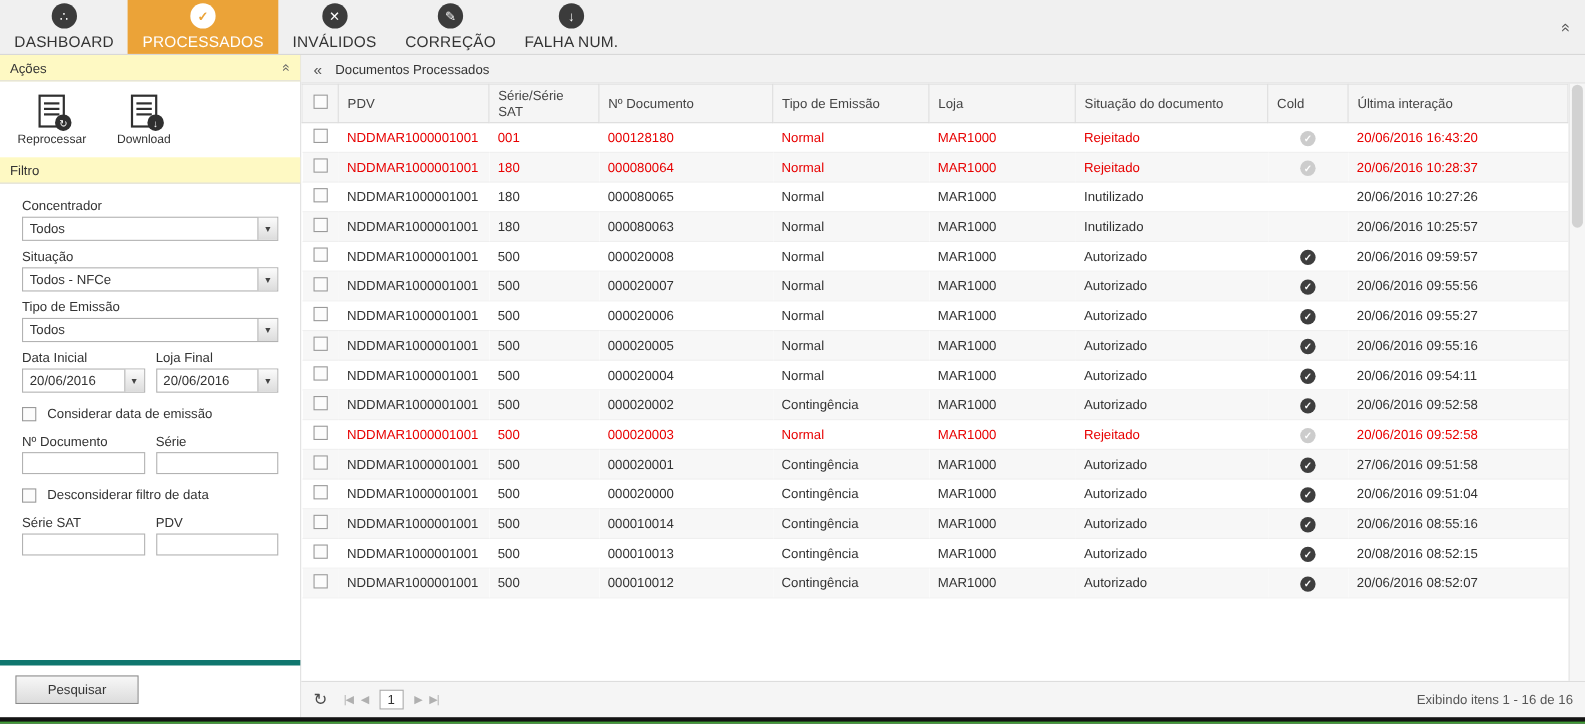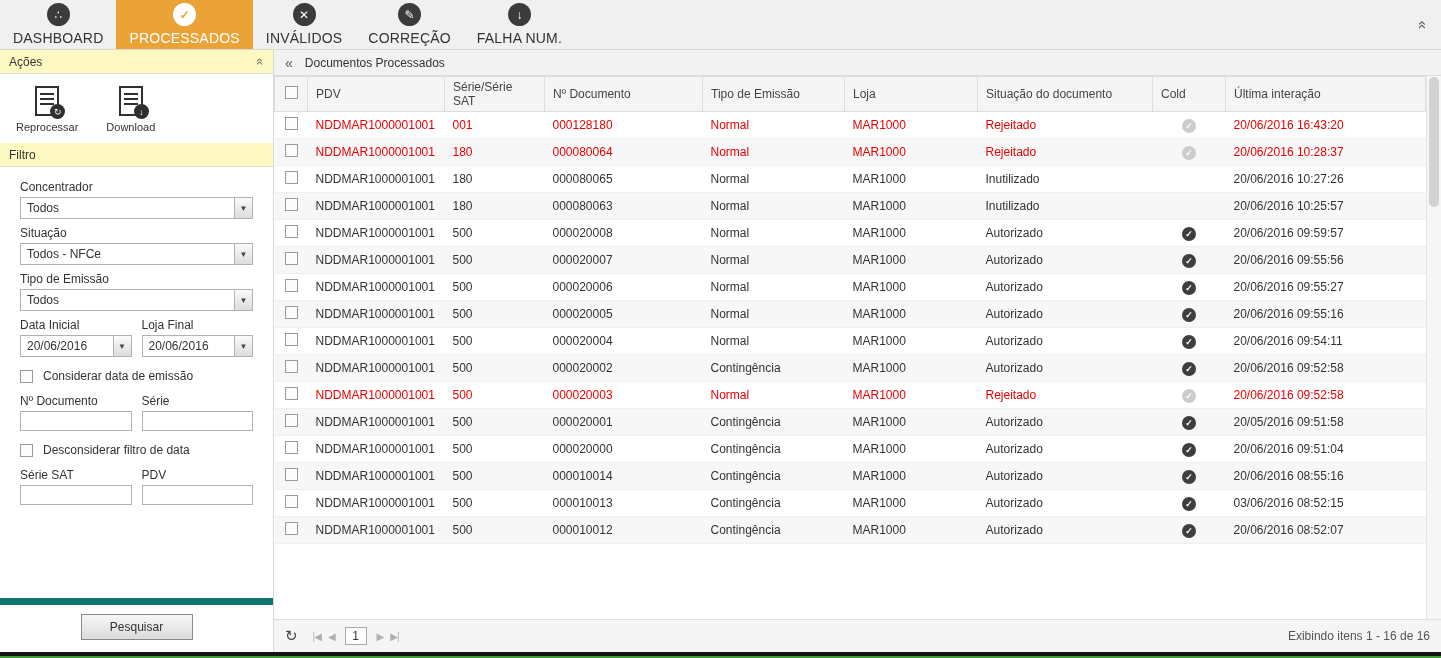--- a/index.html
+++ b/index.html
@@ -45,22 +45,22 @@
   .select .val { flex:1; padding:3px 6px; white-space:nowrap; overflow:hidden; }
   .select .arrow { width:18px; border-left:1px solid #b2b2b2;
     background:linear-gradient(#fbfbfb,#dcdcdc); display:flex; align-items:center; justify-content:center;
     color:#444; font-size:8px; }
   .two-col { display:flex; gap:10px; }
   .two-col > div { flex:1; }
   .check-row { display:flex; align-items:center; gap:10px; margin:12px 0 4px; cursor:pointer; }
   .checkbox { width:13px; height:13px; border:1px solid #9a9a9a; background:#fcfcfc; display:inline-block; }
   input.text { width:100%; height:20px; border:1px solid #b2b2b2; padding:2px 5px;
     font-family:"Liberation Sans",sans-serif; font-size:12px; }
-  .sidebar-bottom { margin-top:auto; border-top:7px solid #0f766e; padding:9px 14px 12px;
-    display:flex; justify-content:center; }
+  .sidebar-bottom { margin-top:auto; border-top:5px solid #0f766e; padding:9px 14px 12px;
+    display:flex; justify-content:flex-start; }
   .btn { min-width:112px; height:26px; border:1px solid #8a8a8a;
     background:linear-gradient(#f7f7f7,#dcdcdc); font-size:12px; color:#333; cursor:pointer;
     font-family:"Liberation Sans",sans-serif; }
 
   
   .main { flex:1; display:flex; flex-direction:column; min-width:0; }
   .panel-header { height:26px; background:#f2f2f2; border-bottom:1px solid #ddd;
     display:flex; align-items:center; gap:12px; padding:0 11px; }
   .chev-left { color:#555; font-size:14px; cursor:pointer; }
   .panel-title { color:#333; }
@@ -404,21 +404,21 @@
 
   <tr class="alt">
     <td class="c-check"><span class="checkbox"></span></td>
     <td>NDDMAR1000001001</td>
     <td>500</td>
     <td>000020001</td>
     <td>Contingência</td>
     <td>MAR1000</td>
     <td>Autorizado</td>
     <td class="c-cold"><span class="cold-icon cold-dark">✓</span></td>
-    <td>20/05/2016 09:51:58</td>
+    <td>27/06/2016 09:51:58</td>
   </tr>
 
   <tr>
     <td class="c-check"><span class="checkbox"></span></td>
     <td>NDDMAR1000001001</td>
     <td>500</td>
     <td>000020000</td>
     <td>Contingência</td>
     <td>MAR1000</td>
     <td>Autorizado</td>
@@ -440,21 +440,21 @@
 
   <tr>
     <td class="c-check"><span class="checkbox"></span></td>
     <td>NDDMAR1000001001</td>
     <td>500</td>
     <td>000010013</td>
     <td>Contingência</td>
     <td>MAR1000</td>
     <td>Autorizado</td>
     <td class="c-cold"><span class="cold-icon cold-dark">✓</span></td>
-    <td>03/06/2016 08:52:15</td>
+    <td>20/08/2016 08:52:15</td>
   </tr>
 
   <tr class="alt">
     <td class="c-check"><span class="checkbox"></span></td>
     <td>NDDMAR1000001001</td>
     <td>500</td>
     <td>000010012</td>
     <td>Contingência</td>
     <td>MAR1000</td>
     <td>Autorizado</td>

